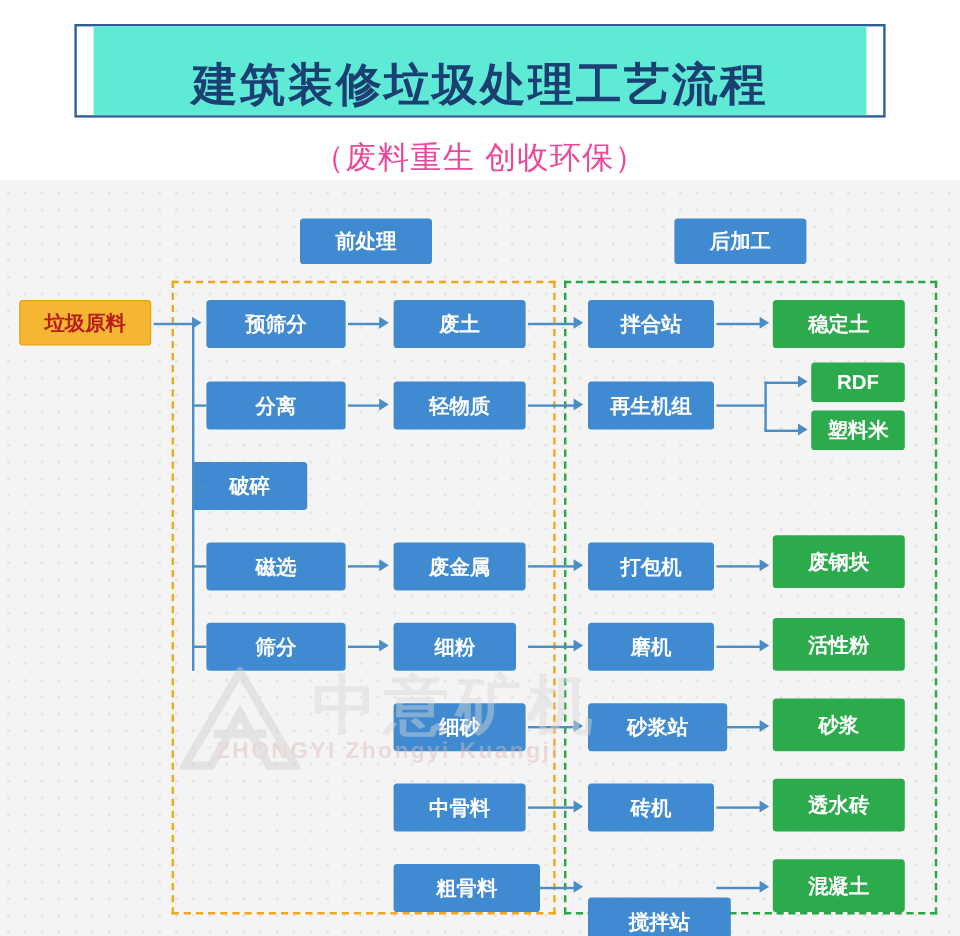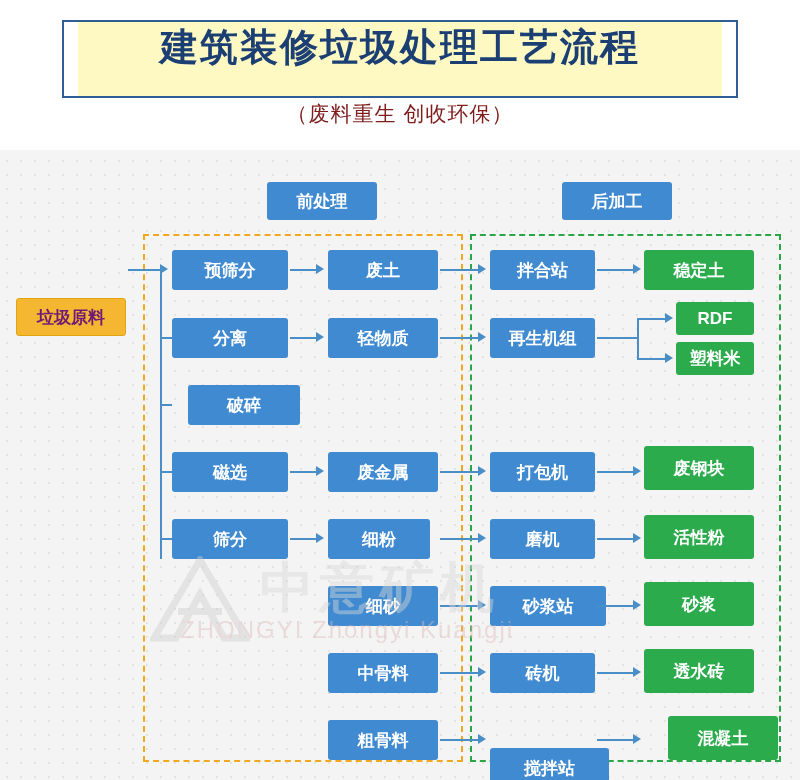--- a/index.html
+++ b/index.html
@@ -22,44 +22,44 @@
   #header {
     position:absolute; left:0; top:0; width:800px; height:150px;
     background:#fff;
   }
   #header-frame {
     position:absolute; left:62px; top:20px; width:676px; height:78px;
     border:2px solid #2f5d96;
   }
   #title-wrap {
     position:absolute; left:78px; top:22px; width:644px; height:74px;
-    background:#fef9c3; display:flex; align-items:flex-start; justify-content:center;
+    background:#5eead4; display:flex; align-items:flex-end; justify-content:center;
   }
   #title {
     font-family:"DejaVu Sans","Liberation Sans",sans-serif;
     font-size:38px; font-weight:bold; color:#1b3f73; letter-spacing:2px;
     white-space:nowrap;
   }
   #subtitle {
-    position:absolute; left:0; top:100px; width:800px; text-align:center;
-    font-size:21px; color:#7f1d1d; letter-spacing:1px;
+    position:absolute; left:0; top:114px; width:800px; text-align:center;
+    font-size:26px; color:#ec4899; letter-spacing:1px;
   }
   
   #canvas { position:absolute; left:0; top:150px; width:800px; height:630px; }
 
   .node {
     position:absolute;
     display:flex; align-items:center; justify-content:center;
     font-size:17px; font-weight:bold; color:#ffffff;
     border-radius:3px;
     white-space:nowrap;
   }
   .blue   { background:#3f8ad0; }
   .green  { background:#2bab4c; }
-  .orange { background:#f5b731; color:#701a75; border:1px solid #e0a612;margin-top:48px;}
+  .orange { background:#f5b731; color:#b91c1c; border:1px solid #e0a612;}
   .phase  { background:#3f8ad0; font-size:17px; }
 
   .dashzone { position:absolute; }
   .dash-orange { border:2px dashed #f0a81e; }
   .dash-green  { border:2px dashed #29a745; }
 
   .conn { position:absolute; background:#4a8ec7; }
   .conn-h { height:2px; }
   .conn-v { width:2px; }
   .arrow {
@@ -75,21 +75,21 @@
     opacity:0.45; pointer-events:none;
   }
   #wm-text1 {
     position:absolute; left:110px; top:2px;
     font-size:54px; font-weight:bold; color:#d8d8d8;
     letter-spacing:6px;
     font-family:"DejaVu Sans","Liberation Sans",sans-serif;
   }
   #wm-text2 {
     position:absolute; left:30px; top:66px;
-    font-size:24px; font-weight:normal; color:#ddb9b9; letter-spacing:2px;
+    font-size:19px; font-weight:bold; color:#ddb9b9; letter-spacing:2px;
   }
   #wm-mark {
     position:absolute; left:0px; top:6px; width:100px; height:86px;
   }
 </style>
 </head>
 <body>
 
 <div id="page">
 
@@ -99,55 +99,55 @@
       <div id="title">建筑装修垃圾处理工艺流程</div>
     </div>
     <div id="subtitle">（废料重生  创收环保）</div>
   </div>
 
   <div id="canvas">
 
     <div class="dashzone dash-orange" style="left:143px; top:84px; width:320px; height:528px;"></div>
     <div class="dashzone dash-green" style="left:470px; top:84px; width:311px; height:528px;"></div>
 
-    <div class="node phase" style="left:250px; top:32px; width:110px; height:38px;margin-left:17px;">前处理</div>
+    <div class="node phase" style="left:250px; top:32px; width:110px; height:38px;">前处理</div>
     <div class="node phase" style="left:562px; top:32px; width:110px; height:38px;">后加工</div>
 
     <div class="node orange" style="left:16px; top:100px; width:110px; height:38px;">垃圾原料</div>
 
     <div class="node blue" style="left:172px; top:100px; width:116px; height:40px;">预筛分</div>
     <div class="node blue" style="left:172px; top:168px; width:116px; height:40px;">分离</div>
-    <div class="node blue" style="left:188px; top:235px; width:112px; height:40px;">破碎</div>
+    <div class="node blue" style="left:160px; top:235px; width:96px; height:40px;">破碎</div>
     <div class="node blue" style="left:172px; top:302px; width:116px; height:40px;">磁选</div>
     <div class="node blue" style="left:172px; top:369px; width:116px; height:40px;">筛分</div>
 
     <div class="node blue" style="left:328px; top:100px; width:110px; height:40px;">废土</div>
     <div class="node blue" style="left:328px; top:168px; width:110px; height:40px;">轻物质</div>
     <div class="node blue" style="left:328px; top:302px; width:110px; height:40px;">废金属</div>
     <div class="node blue" style="left:328px; top:369px; width:102px; height:40px;">细粉</div>
     <div class="node blue" style="left:328px; top:436px; width:110px; height:40px;">细砂</div>
     <div class="node blue" style="left:328px; top:503px; width:110px; height:40px;">中骨料</div>
-    <div class="node blue" style="left:328px; top:570px; width:110px; height:40px;">粗骨料</div>
+    <div class="node blue" style="left:328px; top:570px; width:122px; height:40px;">粗骨料</div>
 
     <div class="node blue" style="left:490px; top:100px; width:105px; height:40px;">拌合站</div>
     <div class="node blue" style="left:490px; top:168px; width:105px; height:40px;">再生机组</div>
     <div class="node blue" style="left:490px; top:302px; width:105px; height:40px;">打包机</div>
     <div class="node blue" style="left:490px; top:369px; width:105px; height:40px;">磨机</div>
     <div class="node blue" style="left:490px; top:436px; width:116px; height:40px;">砂浆站</div>
     <div class="node blue" style="left:490px; top:503px; width:105px; height:40px;">砖机</div>
     <div class="node blue" style="left:490px; top:598px; width:119px; height:40px;">搅拌站</div>
 
     <div class="node green" style="left:644px; top:100px; width:110px; height:40px;">稳定土</div>
     <div class="node green" style="left:676px; top:152px; width:78px; height:33px;">RDF</div>
     <div class="node green" style="left:676px; top:192px; width:78px; height:33px;">塑料米</div>
     <div class="node green" style="left:644px; top:296px; width:110px; height:44px;">废钢块</div>
     <div class="node green" style="left:644px; top:365px; width:110px; height:44px;">活性粉</div>
     <div class="node green" style="left:644px; top:432px; width:110px; height:44px;">砂浆</div>
     <div class="node green" style="left:644px; top:499px; width:110px; height:44px;">透水砖</div>
-    <div class="node green" style="left:644px; top:566px; width:110px; height:44px;margin-left:24px;">混凝土</div>
+    <div class="node green" style="left:644px; top:566px; width:110px; height:44px;">混凝土</div>
 
     <div class="conn conn-h" style="left:128px; top:119px; width:34px;"></div>
     <div class="arrow" style="left:160px; top:114px;"></div>
 
     <div class="conn conn-h" style="left:290px; top:119px; width:28px;"></div>
     <div class="arrow" style="left:316px; top:114px;"></div>
 
     <div class="conn conn-h" style="left:290px; top:187px; width:28px;"></div>
     <div class="arrow" style="left:316px; top:182px;"></div>
 

